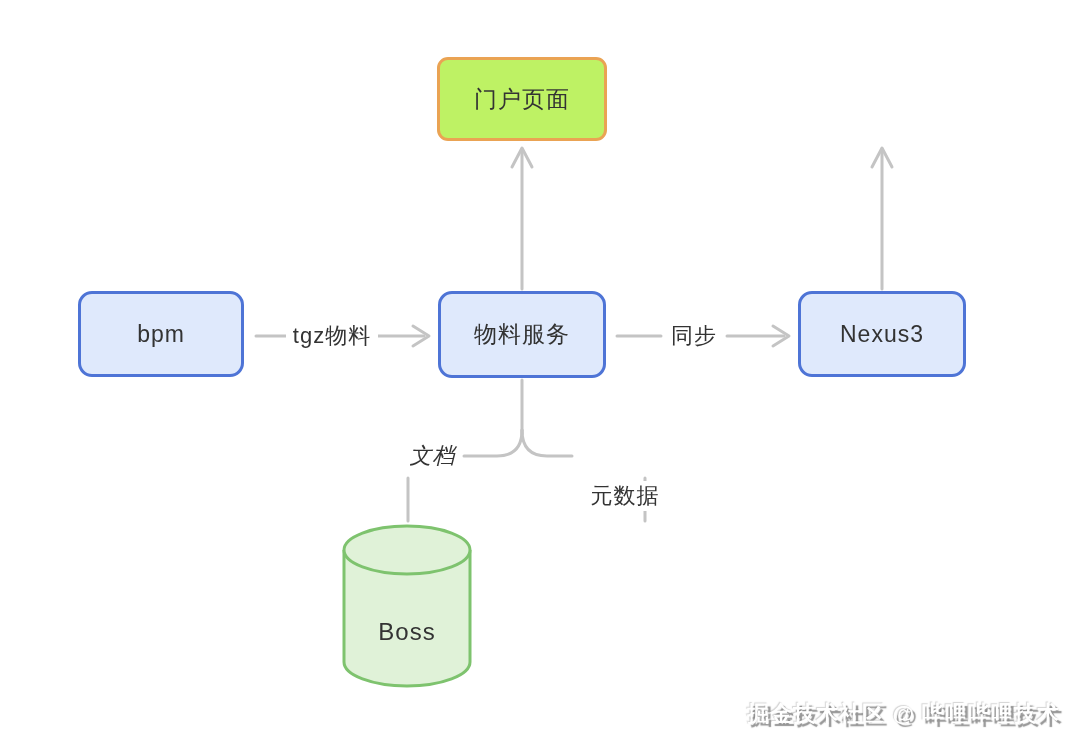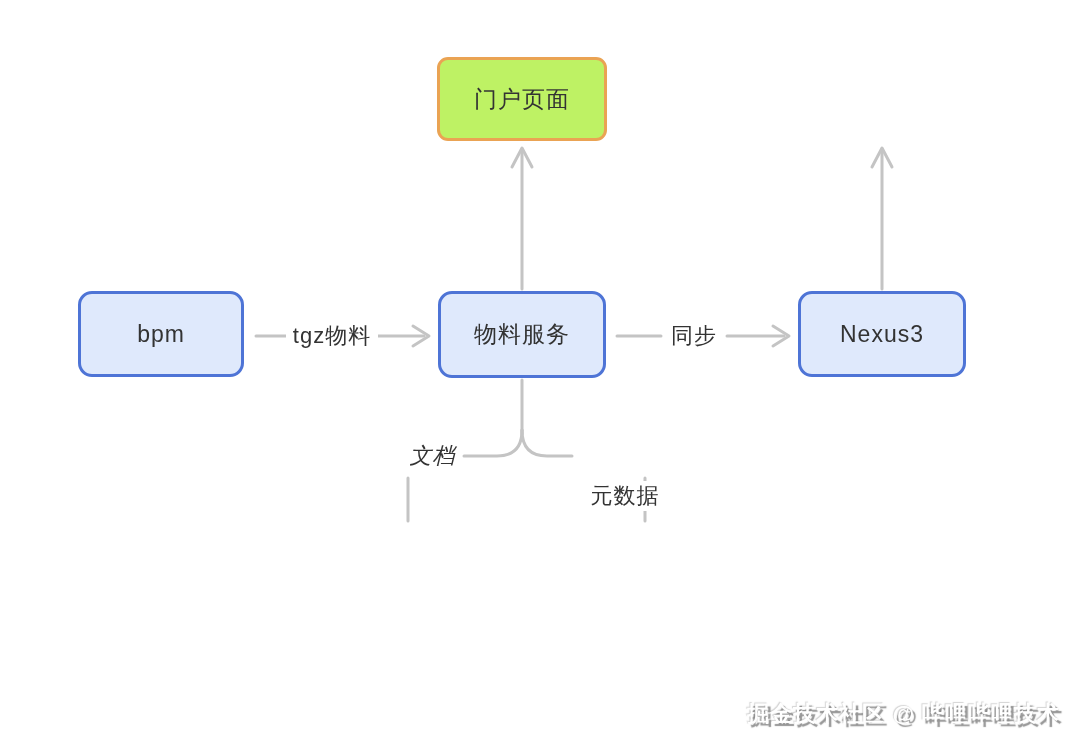--- a/index.html
+++ b/index.html
@@ -141,17 +141,24 @@
   </div>
 
   <div class="edge-label" style="left:286px; top:321px; width:92px; height:30px;">tgz物料</div>
 
   <div class="edge-label" style="left:665px; top:321px; width:58px; height:30px;">同步</div>
 
   <div class="edge-label" style="left:405px; top:441px; width:55px; height:30px;font-style:italic;">文档</div>
 
   <div class="edge-label" style="left:584px; top:441px; width:82px; height:30px;margin-top:40px;">元数据</div>
 
+  <div class="cylinder" style="left:341px; top:523px;">
+    <svg width="132" height="166" viewBox="0 0 132 166">
+      <path class="cyl-shape" d="M3 27 L3 139 A63 24 0 0 0 129 139 L129 27" fill="#e0f2d8"></path>
+      <ellipse class="cyl-shape" cx="66" cy="27" rx="63" ry="24" fill="#e0f2d8"></ellipse>
+    </svg>
+    <div class="cyl-label">Boss</div>
+  </div>
 
 
   <div class="watermark">掘金技术社区 @ 哔哩哔哩技术</div>
 
 </div>
 
 </body></html>

